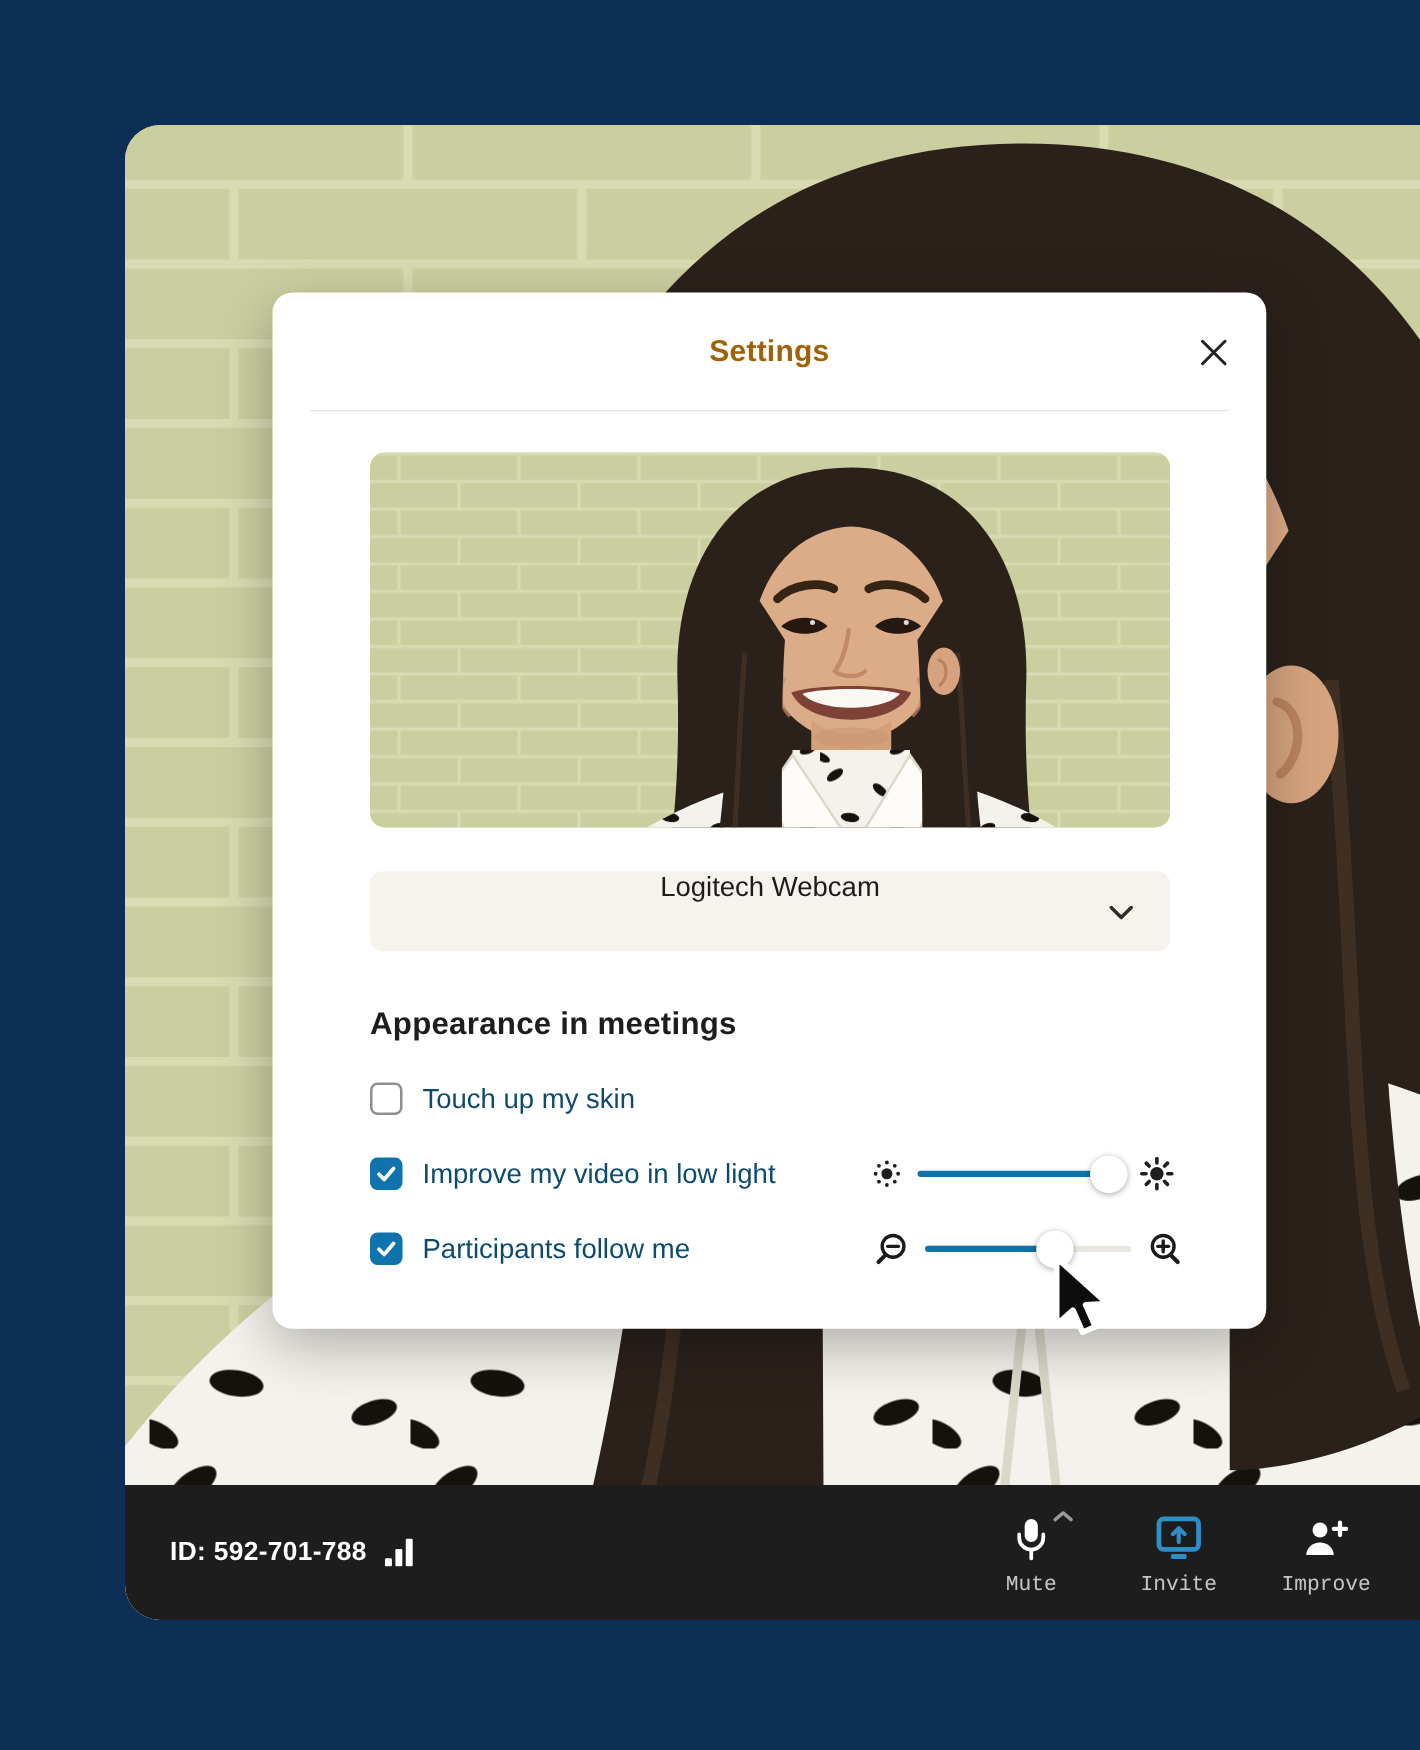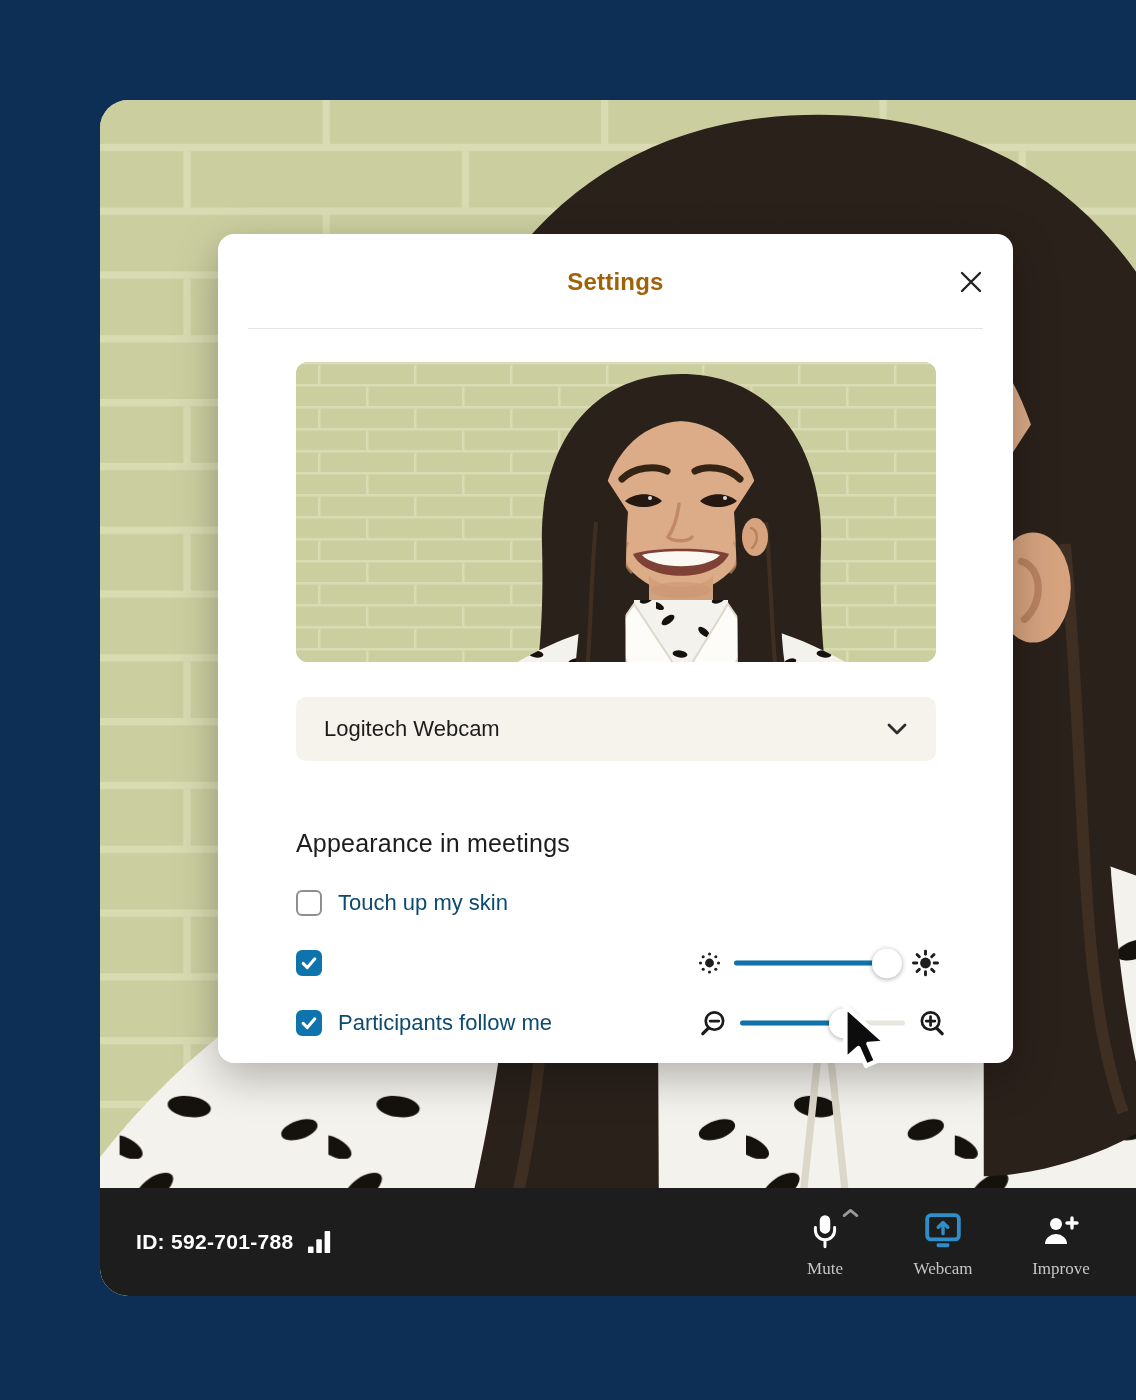--- a/index.html
+++ b/index.html
@@ -57,27 +57,28 @@
     background:#cbcfa0;
   }
   .preview svg { display:block; width:640px; height:300px; }
 
   .dropdown {
     margin-top:35px; height:64px;
     background:#f6f3ed; border-radius:10px;
     display:flex; align-items:center;
     padding:0 28px;
     cursor:pointer;
+    flex-direction:column;
   }
   .dropdown-value { font-size:22px; color:#1c1c1c; }
   .dropdown-chevron { margin-left:auto; display:flex; }
 
   .section-heading {
-    margin-top:68px;
-    font-size:25px; font-weight:400; color:#1d1d1d; letter-spacing:.2px;
+    margin-top:44px;
+    font-size:25px; font-weight:700; color:#1d1d1d; letter-spacing:.2px;
   }
 
   .opt-row {
     position:relative;
     display:flex; align-items:center;
     height:30px; margin-top:30px;
   }
   .checkbox {
     width:26px; height:26px; border-radius:6px;
     border:2px solid #8f8f8f; background:#fff;
@@ -134,21 +135,21 @@
   }
   .tb-buttons { display:flex; gap:24px; }
   .tb-btn {
     width:94px;
     display:flex; flex-direction:column; align-items:center;
     gap:9px; background:none; border:none; cursor:pointer;
     padding-top:6px;
   }
   .tb-icon-wrap { position:relative; height:38px; display:flex; align-items:center; }
   .tb-chevron { position:absolute; top:-6px; right:-20px; }
-  .tb-label { font-size:17px; color:#c6c6c6; font-family:Liberation Serif, serif; }
+  .tb-label { font-size:17px; color:#c6c6c6; font-family:Liberation Mono, monospace; }
 </style>
 </head>
 <body>
 
 <svg width="0" height="0" style="position:absolute" aria-hidden="true">
   <defs>
     <pattern id="bricks" width="96" height="44" patternUnits="userSpaceOnUse">
       <rect width="96" height="44" fill="#cbcfa0"></rect>
       <rect y="0" width="96" height="2.5" fill="#d9dbb2"></rect>
       <rect y="22" width="96" height="2.5" fill="#d9dbb2"></rect>
@@ -255,20 +256,21 @@
         </span>
         <span class="opt-label">Touch up my skin</span>
       </div>
 
       <div class="opt-row">
         <span class="checkbox checked">
           <svg width="20" height="20" viewBox="0 0 24 24">
             <polyline points="5,12.5 10,17.5 19,7" stroke="#fff" stroke-width="3.6" fill="none" stroke-linecap="round" stroke-linejoin="round"></polyline>
           </svg>
         </span>
+        <span class="opt-label">Improve my video in low light</span>
         <span class="opt-slider">
           <span class="slider-icon">
             <svg width="23" height="23" viewBox="0 0 24 24">
               <circle cx="12" cy="12" r="4.6" fill="#1e1e1e"></circle>
               <g fill="#1e1e1e">
                 <circle cx="12" cy="2.6" r="1.6"></circle>
                   <circle cx="12" cy="21.4" r="1.6"></circle>
                 <circle cx="2.6" cy="12" r="1.6"></circle>
                   <circle cx="21.4" cy="12" r="1.6"></circle>
                 <circle cx="5.4" cy="5.4" r="1.6"></circle>
@@ -371,21 +373,21 @@
 
 
       <button class="tb-btn active">
         <span class="tb-icon-wrap">
           <svg width="38" height="38" viewBox="0 0 36 36">
             <rect x="3" y="3" width="30" height="23" rx="3.5" fill="none" stroke="#2e8fc8" stroke-width="3.6"></rect>
             <path d="M18,20.5 V11 M13.5,14.5 L18,10 L22.5,14.5" stroke="#2e8fc8" stroke-width="3.2" fill="none" stroke-linecap="round" stroke-linejoin="round"></path>
             <rect x="12" y="29.5" width="12" height="3.8" rx="1.4" fill="#2e8fc8"></rect>
           </svg>
         </span>
-        <span class="tb-label">Webcam</span>
+        <span class="tb-label">Invite</span>
       </button>
 
       <button class="tb-btn">
         <span class="tb-icon-wrap">
           <svg width="36" height="32" viewBox="0 0 36 30">
             <circle cx="13" cy="8" r="6" fill="#fff"></circle>
             <path d="M2,28 a11,10 0 0 1 22,0 Z" fill="#fff"></path>
             <path d="M29,2 v10 M24,7 h10" stroke="#fff" stroke-width="3.4" stroke-linecap="round"></path>
           </svg>
         </span>

